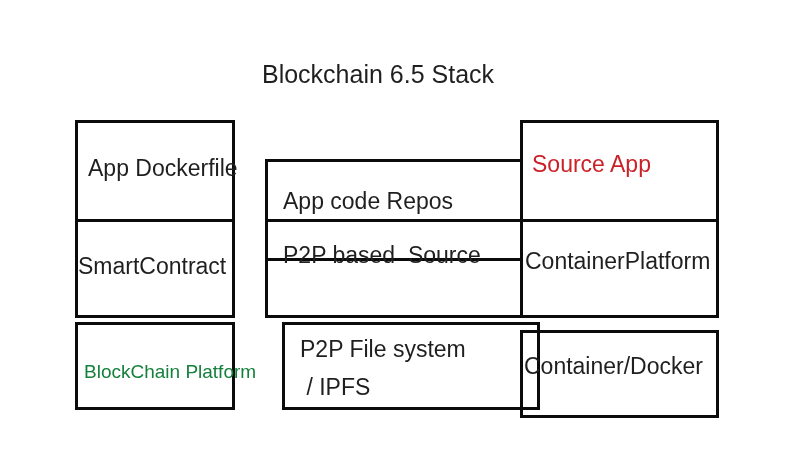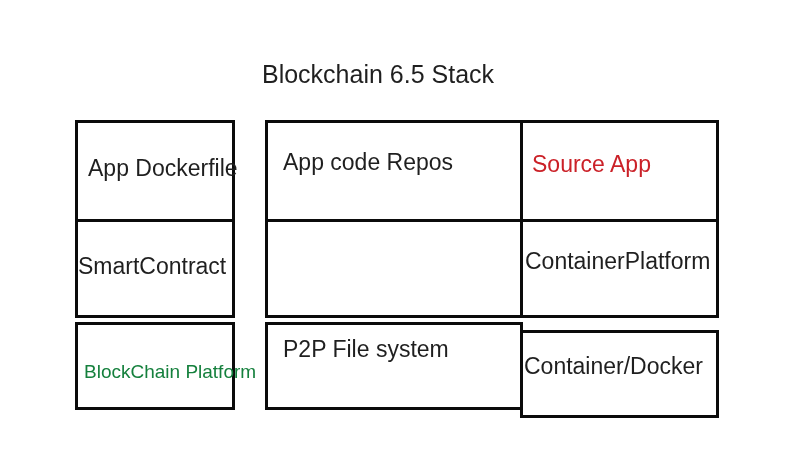--- a/index.html
+++ b/index.html
@@ -38,27 +38,27 @@
   
   .c1{left:75px;width:160px;}
   .c2{left:265px;width:258px;}
   .c3{left:520px;width:199px;}
   
   .r1{top:120px;height:102px;}
   .r2{top:219px;height:99px;}
   .r3{top:322px;height:88px;}
   
   .r1.c1{padding:26px 0 0 10px;}
-  .r1.c2{padding:20px 0 0 15px;}
+  .r1.c2{padding:20px 0 0 15px;margin-top:39px;}
   .r1.c3{padding:22px 0 0 9px;}
   .r2.c1{padding:25px 12px 0 0;text-align:center;}
   .r2.c2{padding:14px 0 0 15px;}
   .r2.c3{padding:20px 16px 0 2px;}
   .r3.c1{padding:28px 0 0 6px;font-size:19px;}
-  .r3.c2{padding:5px 0 0 15px;}
+  .r3.c2{padding:5px 0 0 15px;margin-left:17px;}
   .r3.c3{padding:14px 0 0 1px;margin-top:8px;}
 </style>
 </head>
 <body>
 
 <div class="canvas">
 
   <div class="title">Blockchain 6.5 Stack</div>
 
   <div>
@@ -73,32 +73,34 @@
 
     <div class="cell r1 c3" style="color: rgb(203, 33, 40);">
       <span class="ln">Source App</span>
     </div>
 
     <div class="cell r2 c1">
       <span class="ln">SmartContract</span>
     </div>
 
     <div class="cell r2 c2">
+      <span class="ln">P2P based  Source</span>
     </div>
 
     <div class="cell r2 c3">
       <span class="ln">ContainerPlatform</span>
     </div>
 
     <div class="cell r3 c1" style="color: #15803d;">
       <span class="ln">BlockChain Platform</span>
     </div>
 
     <div class="cell r3 c2">
       <span class="ln">P2P File system</span>
+      <span class="ln"> / IPFS</span>
     </div>
 
     <div class="cell r3 c3">
       <span class="ln">Container/Docker</span>
     </div>
 
   </div>
 </div>
 
 </body></html>

